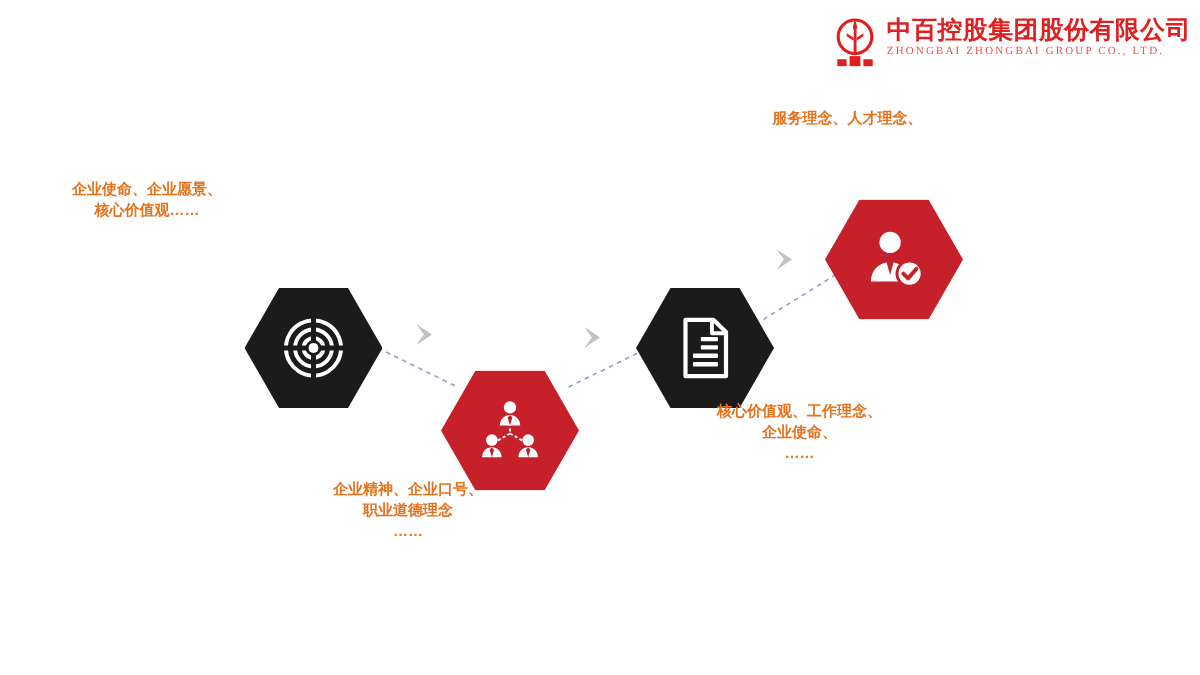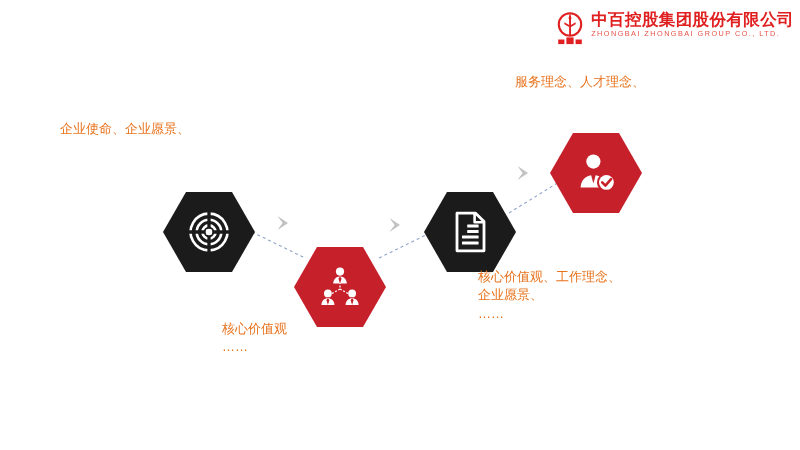--- a/index.html
+++ b/index.html
@@ -21,20 +21,21 @@
   }
 
   
   #logo-block {
     position:absolute;
     top:9px;
     right:6px;
     display:flex;
     align-items:flex-start;
     gap:5px;
+    font-family:Liberation Serif, serif;
   }
   #logo-mark { width:32px; height:40px; flex:0 0 auto; }
   #logo-text-col { display:flex; flex-direction:column; gap:2px; padding-top:2px; }
   #logo-cn {
     font-size:16.5px;
     font-weight:bold;
     color:#E02020;
     letter-spacing:0.4px;
     line-height:1.05;
     white-space:nowrap;
@@ -109,31 +110,31 @@
     z-index:3;
   }
   #chev-1 { left:273px; top:213px; }
   #chev-2 { left:385px; top:215px; }
   #chev-3 { left:513px; top:163px; }
 
   
   .caption {
     position:absolute;
     color:#E8721C;
-    font-weight:normal;
-    font-size:13px;
+    font-weight:bold;
+    font-size:10px;
     line-height:1.42;
-    text-align:left;
+    text-align:center;
     white-space:nowrap;
   }
   .caption .dots {
     display:block;
     letter-spacing:0px;
   }
-  #cap-1 { left:60px;  top:120px; }
+  #cap-1 { left:48px;  top:120px; }
   #cap-2 { left:222px; top:320px; }
   #cap-3 { left:478px; top:268px; }
   #cap-4 { left:515px; top:73px;  }
 </style>
 </head>
 <body>
 
 <div id="slide">
 
   <div id="logo-block">
@@ -243,30 +244,32 @@
     </svg>
     <svg class="chevron" id="chev-2" viewBox="0 0 22 20" xmlns="http://www.w3.org/2000/svg">
       <path d="M4.5 3 L15 10 L4.5 17 L9.6 10 Z" fill="#C2C2C2"></path>
     </svg>
     <svg class="chevron" id="chev-3" viewBox="0 0 22 20" xmlns="http://www.w3.org/2000/svg">
       <path d="M4.5 3 L15 10 L4.5 17 L9.6 10 Z" fill="#C2C2C2"></path>
     </svg>
 
     <div class="caption" id="cap-1">
       <div>企业使命、企业愿景、</div>
+      <div>核心价值观……</div>
     </div>
 
     <div class="caption" id="cap-2">
-      <div>核心价值观</div>
+      <div>企业精神、企业口号、</div>
+      <div>职业道德理念</div>
       <span class="dots">……</span>
     </div>
 
     <div class="caption" id="cap-3">
       <div>核心价值观、工作理念、</div>
-      <div>企业愿景、</div>
+      <div>企业使命、</div>
       <span class="dots">……</span>
     </div>
 
     <div class="caption" id="cap-4">
       <div>服务理念、人才理念、</div>
     </div>
 
   </div>
 </div>
 

